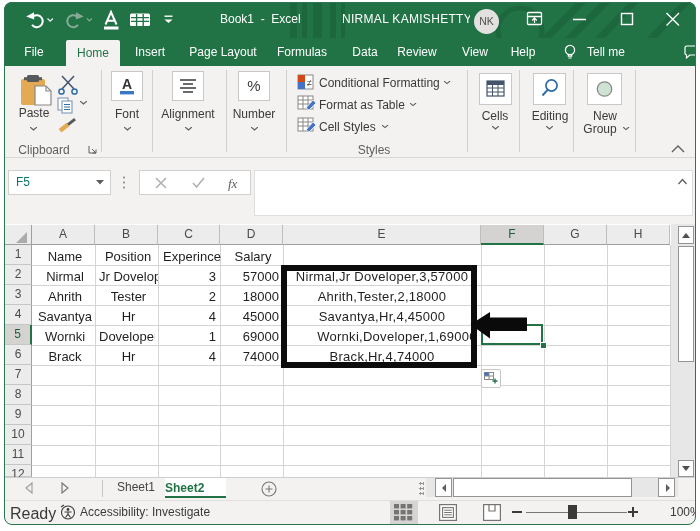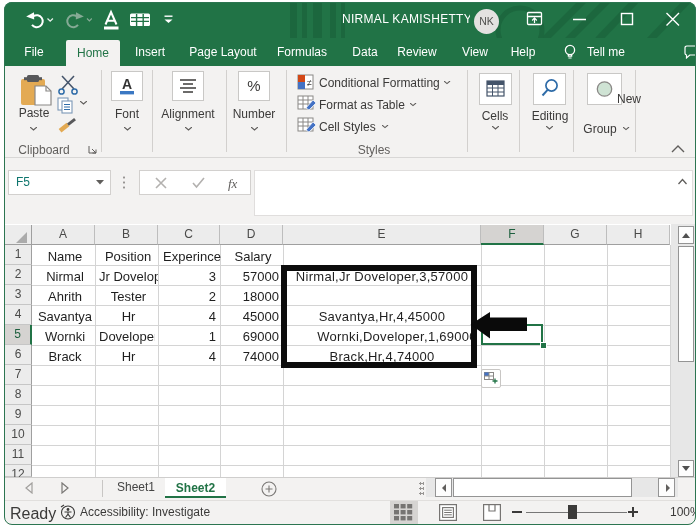--- a/index.html
+++ b/index.html
@@ -78,20 +78,21 @@
        <g stroke="#217346" stroke-width="1.4">
          <line x1="131" y1="17.6" x2="149" y2="17.6"></line>
          <line x1="131" y1="21.4" x2="149" y2="21.4"></line>
          <line x1="136.6" y1="14" x2="136.6" y2="26"></line>
          <line x1="143.2" y1="14" x2="143.2" y2="26"></line>
        </g>
 
        <rect x="164.5" y="15.5" width="8" height="1.4" fill="#fff"></rect>
        <path d="M164.5 19.5 l4 3.6 L172.5 19.5 Z" fill="#fff"></path>
      </svg>
+     <div class="abs tb-txt" style="left:220px;top:0;width:120px;height:38px;line-height:38px;text-align:left;">Book1&nbsp;&nbsp;-&nbsp;&nbsp;Excel</div>
      <div class="abs tb-txt" style="left:342px;top:0;width:128px;height:38px;line-height:38px;font-size:12px;white-space:nowrap;letter-spacing:0.3px;overflow:hidden;">NIRMAL KAMISHETTY</div>
      <div class="abs" style="left:474px;top:9px;width:25px;height:25px;border-radius:50%;background:#e3e1e0;color:#50504e;font-size:10.5px;text-align:center;line-height:25px;">NK</div>
      <svg class="abs" style="left:520px;top:0" width="180" height="38" viewBox="0 0 180 38">
 
        <g stroke="#fff" stroke-width="1.3" fill="none">
          <rect x="7.5" y="12.5" width="14" height="12" rx="1"></rect>
          <line x1="7.5" y1="16.5" x2="21.5" y2="16.5"></line>
        </g>
        <path d="M14.5 23 v-4.5 M12.2 20.5 l2.3 -2.6 2.3 2.6" stroke="#fff" stroke-width="1.2" fill="none"></path>
 
@@ -269,21 +270,21 @@
    </svg>
    <div class="rlbl" style="left:526px;top:109px;width:48px;">Editing</div>
    <svg class="abs chev" style="left:546px;top:126px">
           <path d="M0 0 l3.5 3 L7 0" stroke="#605e5c" stroke-width="1.2" fill="none"></path>
         </svg>
 
    <div class="rbox" style="left:587px;top:73px;width:35px;height:32px;"></div>
    <svg class="abs" style="left:587px;top:73px" width="35" height="32" viewBox="0 0 35 32">
      <circle cx="17.5" cy="16" r="7.2" fill="#cfe3d4" stroke="#8a8886" stroke-width="1.3"></circle>
    </svg>
-   <div class="rlbl" style="left:585px;top:92px;width:40px;margin-left:24px;">New</div>
+   <div class="rlbl" style="left:585px;top:109px;width:40px;">New</div>
    <div class="rlbl" style="left:578px;top:122px;width:44px;">Group</div>
    <svg class="abs chev" style="left:623px;top:127px">
           <path d="M0 0 l3 2.6 L6 0" stroke="#605e5c" stroke-width="1.1" fill="none"></path>
         </svg>
 
    <svg class="abs" style="left:670px;top:143px" width="18" height="12" viewBox="0 0 18 12">
      <path d="M2 9 L8 3 L14 9" stroke="#605e5c" stroke-width="1.4" fill="none"></path>
    </svg>
 
    <div class="abs" id="fbar"></div>
@@ -356,20 +357,21 @@
    <div class="ctext" style="left:224px;top:21px;width:58px;">Salary</div>
    <div class="ctext" style="left:36px;top:41px;width:58px;">Nirmal</div>
    <div class="ctext" style="left:99px;top:41px;width:59px;">Jr Doveloper</div>
    <div class="ctext cnum" style="left:158px;top:41px;width:58px;">3</div>
    <div class="ctext cnum" style="left:220px;top:41px;width:59px;">57000</div>
    <div class="ctext" style="letter-spacing:0.28px;left:287px;top:41px;width:190px;">Nirmal,Jr Doveloper,3,57000</div>
    <div class="ctext" style="left:36px;top:61px;width:58px;">Ahrith</div>
    <div class="ctext" style="left:99px;top:61px;width:59px;">Tester</div>
    <div class="ctext cnum" style="left:158px;top:61px;width:58px;">2</div>
    <div class="ctext cnum" style="left:220px;top:61px;width:59px;">18000</div>
+   <div class="ctext" style="letter-spacing:0.28px;left:287px;top:61px;width:190px;">Ahrith,Tester,2,18000</div>
    <div class="ctext" style="left:36px;top:81px;width:58px;">Savantya</div>
    <div class="ctext" style="left:99px;top:81px;width:59px;">Hr</div>
    <div class="ctext cnum" style="left:158px;top:81px;width:58px;">4</div>
    <div class="ctext cnum" style="left:220px;top:81px;width:59px;">45000</div>
    <div class="ctext" style="letter-spacing:0.28px;left:287px;top:81px;width:190px;">Savantya,Hr,4,45000</div>
    <div class="ctext" style="left:36px;top:101px;width:58px;">Wornki</div>
    <div class="ctext" style="left:99px;top:101px;width:56px;">Doveloper</div>
    <div class="ctext cnum" style="left:158px;top:101px;width:58px;">1</div>
    <div class="ctext cnum" style="left:220px;top:101px;width:59px;">69000</div>
    <div class="ctext" style="letter-spacing:0.28px;left:287px;top:101px;width:220px;">Wornki,Doveloper,1,69000</div>
@@ -404,21 +406,21 @@
           </svg>
    </div>
 
    <div class="abs" id="tabbar"></div>
    <svg class="abs" style="left:22px;top:482px" width="52" height="12" viewBox="0 0 52 12">
      <path d="M10 1 L4 6 L10 11 Z" fill="none" stroke="#a19f9d" stroke-width="1.2"></path>
      <path d="M40 1 L46 6 L40 11 Z" fill="none" stroke="#7a7876" stroke-width="1.2"></path>
    </svg>
    <div class="abs" style="left:102px;top:480px;width:1px;height:17px;background:#c8c6c4;"></div>
    <div class="abs" style="left:108px;top:478px;width:56px;height:19px;line-height:19px;font-size:12px;color:#444;text-align:center;">Sheet1</div>
-   <div class="abs" style="left:165px;top:478px;width:61px;height:20px;background:#fff;border-bottom:2px solid #217346;font-size:12px;font-weight:bold;color:#217346;text-align:center;line-height:20px;">Sheet2</div>
+   <div class="abs" style="left:165px;top:478px;width:61px;height:20px;background:#fff;border-bottom:2px solid #217346;font-size:12px;font-weight:bold;color:#217346;line-height:20px;">Sheet2</div>
    <svg class="abs" style="left:261px;top:481px" width="16" height="16" viewBox="0 0 16 16">
      <circle cx="8" cy="8" r="7" fill="none" stroke="#7a7876" stroke-width="1.1"></circle>
      <path d="M8 4.5 V11.5 M4.5 8 H11.5" stroke="#7a7876" stroke-width="1.1"></path>
    </svg>
    <div class="abs" style="left:419px;top:481px;width:5px;height:15px;background-image:radial-gradient(circle, #979593 1px, transparent 1.2px);background-size:3px 5px;"></div>
 
    <div class="abs" style="left:426px;top:478px;width:252px;height:19px;background:#e7e7e7;"></div>
    <div class="abs" style="left:435px;top:478px;width:17px;height:19px;background:#fdfdfd;border:1px solid #949494;"></div>
    <svg class="abs" style="left:440px;top:484px" width="8" height="8" viewBox="0 0 8 8">
           <path d="M6 0 L2 4 L6 8 Z" fill="#605e5c"></path>

